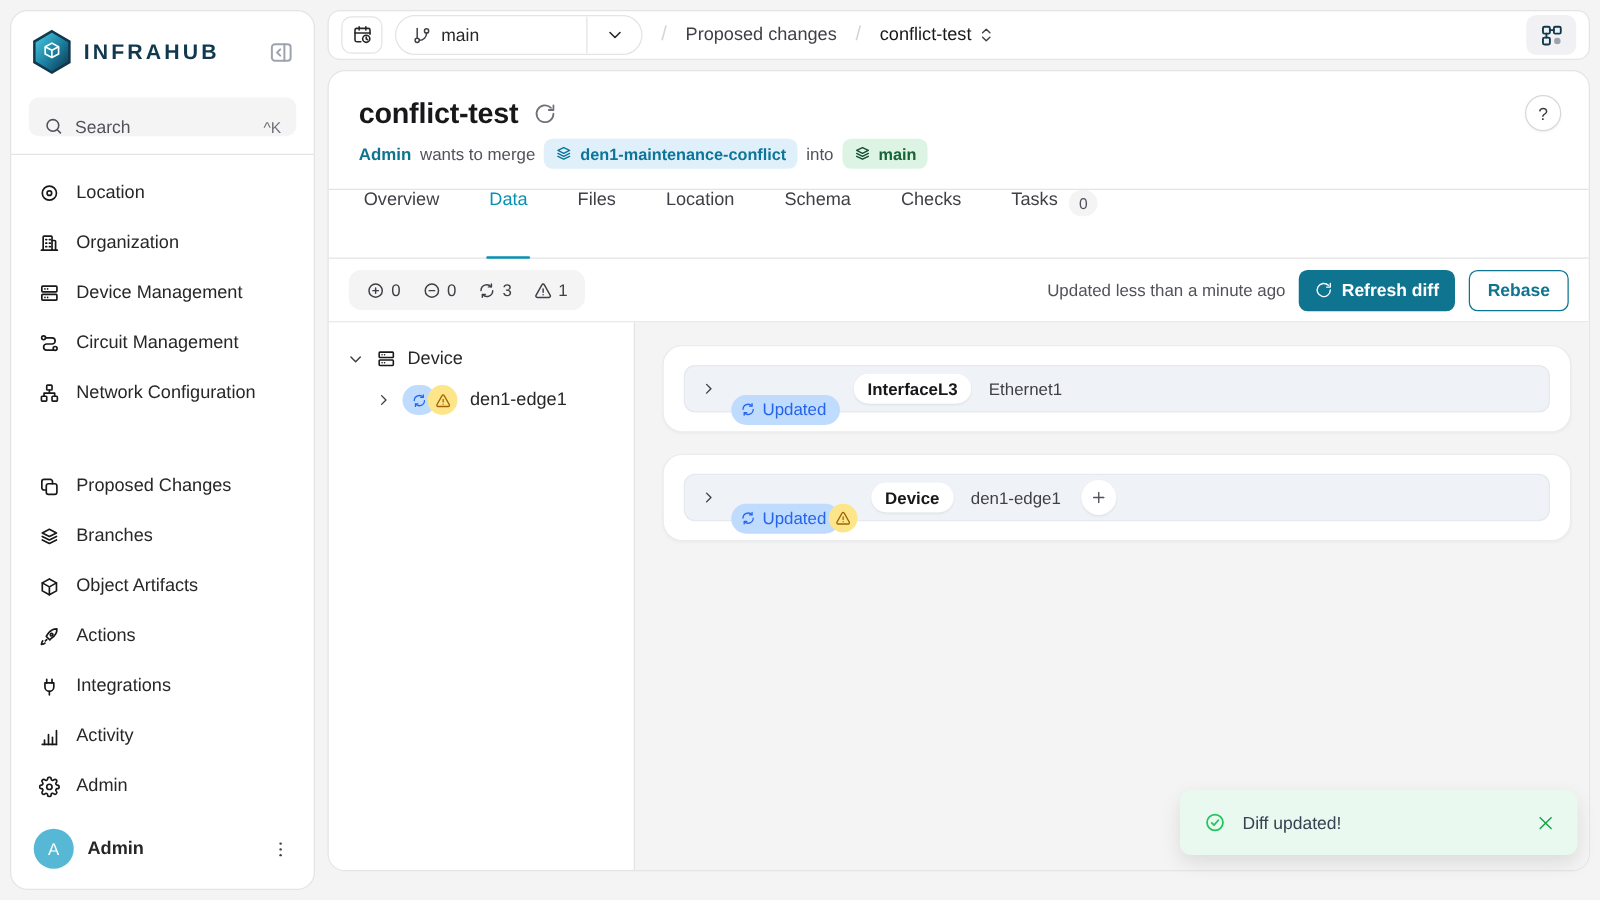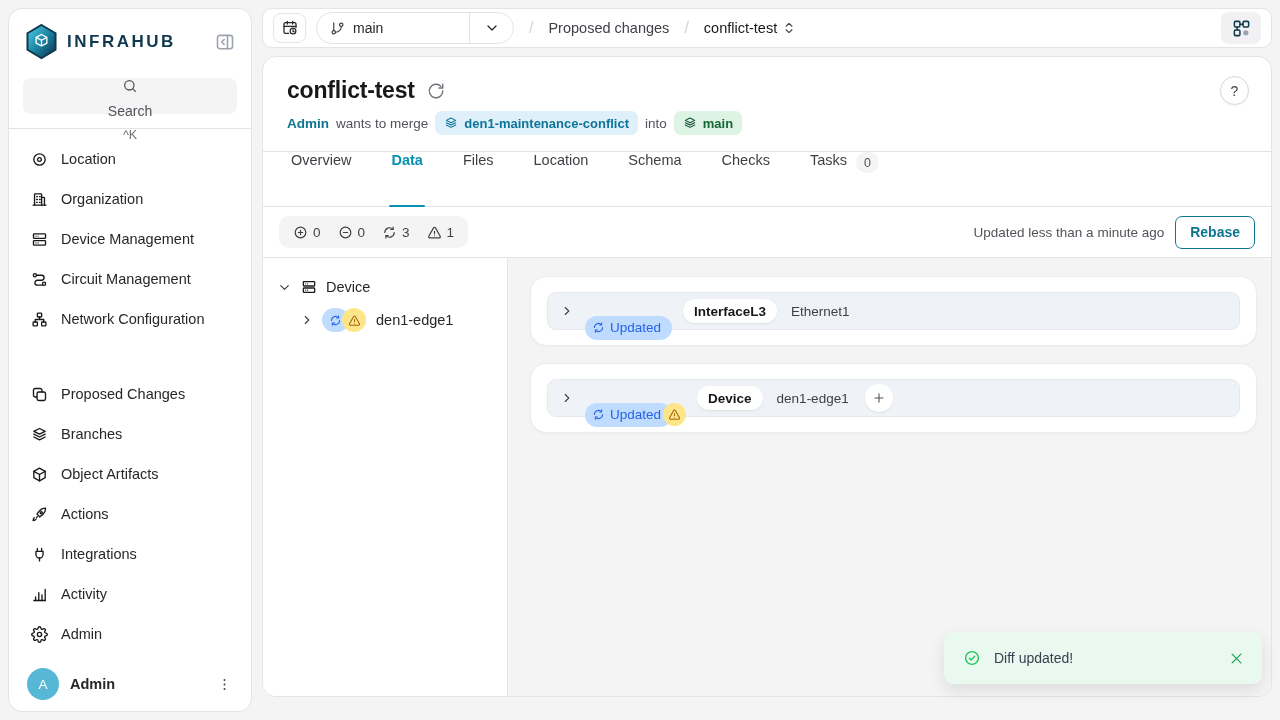--- a/index.html
+++ b/index.html
@@ -21,21 +21,21 @@
 
   
   .sidebar{position:absolute;left:8px;top:8px;width:244px;height:704px;background:var(--card);
     border:1px solid var(--border);border-radius:14px;display:flex;flex-direction:column;}
   .logo-row{display:flex;align-items:center;padding:14px 14px 6px 16px;}
   .logo-hex{width:33px;height:37px;}
   .brand{font-size:17px;font-weight:800;letter-spacing:2.5px;color:var(--navy);margin-left:9px;flex:1;}
   .collapse-btn{color:#9ca3af;background:none;border:none;cursor:pointer;padding:2px;}
   .collapse-btn svg{width:20px;height:20px;}
   .search-box{margin:12px 14px 0;height:36px;background:var(--page-bg);border-radius:8px;
-    display:flex;align-items:center;padding:0 12px;gap:9px;cursor:pointer;flex-direction:column;}
+    display:flex;align-items:flex-end;padding:0 12px;gap:9px;cursor:pointer;}
   .search-box svg{width:16px;height:16px;color:#52525b;}
   .search-ph{font-size:14px;color:#52525b;flex:1;}
   .search-kbd{font-size:12.5px;color:#71717a;}
   .sidebar-divider{border-top:1px solid var(--border);margin-top:14px;}
   .nav{padding:10px 12px 0;}
   .nav-group + .nav-group{margin-top:35px;}
   .nav-item{display:flex;align-items:center;gap:13px;height:40px;padding:0 10px;border-radius:8px;
     font-size:14.5px;color:var(--text);cursor:pointer;}
   .nav-item svg{width:17px;height:17px;color:#18181b;}
   .user-row{margin-top:auto;display:flex;align-items:center;gap:11px;padding:14px 16px 16px 18px;}
@@ -83,21 +83,21 @@
   .badge-src{background:var(--src-bg);color:var(--src-text);}
   .badge-tgt{background:var(--tgt-bg);color:var(--tgt-text);}
   .badge-tgt svg{color:#134e32;}
   .help-btn{position:absolute;top:19px;right:22px;width:29px;height:29px;border-radius:50%;
     border:1px solid #d8d8dc;background:#fff;color:#3f3f46;display:flex;align-items:center;
     justify-content:center;font-size:14px;cursor:pointer;box-shadow:0 1px 2px rgba(0,0,0,.05);}
 
   .tabs{display:flex;align-items:center;gap:40px;padding:0 28px;height:55px;border-bottom:1px solid var(--border);}
   .tab{position:relative;height:100%;display:flex;align-items:flex-start;gap:9px;font-size:14.5px;
     color:#3f3f46;cursor:pointer;}
-  .tab.active{color:var(--accent);font-weight:700;}
+  .tab.active{color:var(--accent);font-weight:400;}
   .tab.active::after{content:"";position:absolute;left:-2px;right:-2px;bottom:-1px;height:2.5px;
     background:var(--accent);border-radius:2px;}
   .tab-badge{background:#f4f4f5;color:#52525b;font-size:12.5px;height:21px;min-width:21px;padding:0 8px;
     border-radius:999px;display:flex;align-items:center;justify-content:center;}
 
   .diff-toolbar{display:flex;align-items:center;height:51px;padding:0 16px;border-bottom:1px solid var(--border);gap:11px;}
   .stats-pill{display:flex;align-items:center;gap:17px;height:32px;padding:0 14px;background:#f4f4f5;border-radius:10px;}
   .stat{display:flex;align-items:center;gap:5px;font-size:13.5px;color:#3f3f46;}
   .stat svg{width:15px;height:15px;color:#3f3f46;}
   .updated-text{margin-left:auto;color:var(--text2);font-size:13.5px;}
@@ -438,20 +438,27 @@
         </span>
         <span class="stat">
           <svg class="ic " viewBox="0 0 24 24" fill="none" stroke="currentColor" stroke-width="1.9" stroke-linecap="round" stroke-linejoin="round">
             <path d="M10.4 4.6 2.9 18a1.8 1.8 0 0 0 1.6 2.7h15a1.8 1.8 0 0 0 1.6-2.7L13.6 4.6a1.8 1.8 0 0 0-3.2 0z"></path>
             <path d="M12 10v4M12 17.2h.01"></path>
           </svg>
           <span>1</span>
         </span>
       </div>
     <span class="updated-text">Updated less than a minute ago</span>
+    <button class="btn-primary">
+      <svg class="ic " viewBox="0 0 24 24" fill="none" stroke="currentColor" stroke-width="1.9" stroke-linecap="round" stroke-linejoin="round">
+          <path d="M21 12a9 9 0 1 1-2.64-6.36"></path>
+          <path d="M21 3v5h-5"></path>
+        </svg>
+      <span>Refresh diff</span>
+    </button>
     <button class="btn-outline">Rebase</button>
   </div>
 
   <div class="content">
     <div class="tree-panel">
       <div class="tree-row">
         <svg class="ic chev" viewBox="0 0 24 24" fill="none" stroke="currentColor" stroke-width="1.9" stroke-linecap="round" stroke-linejoin="round">
             <path d="m6 9 6 6 6-6"></path>
           </svg>
         <svg class="ic node" viewBox="0 0 24 24" fill="none" stroke="currentColor" stroke-width="1.9" stroke-linecap="round" stroke-linejoin="round">

